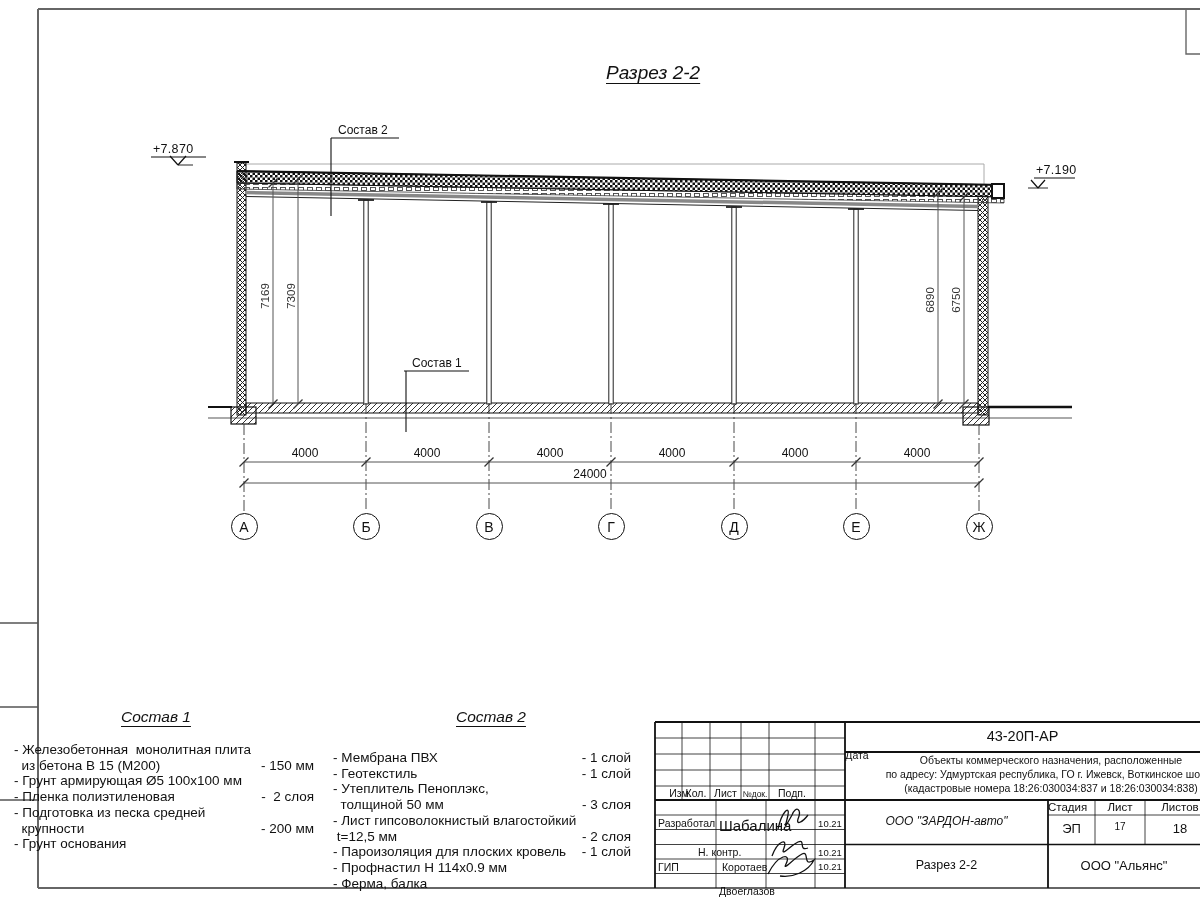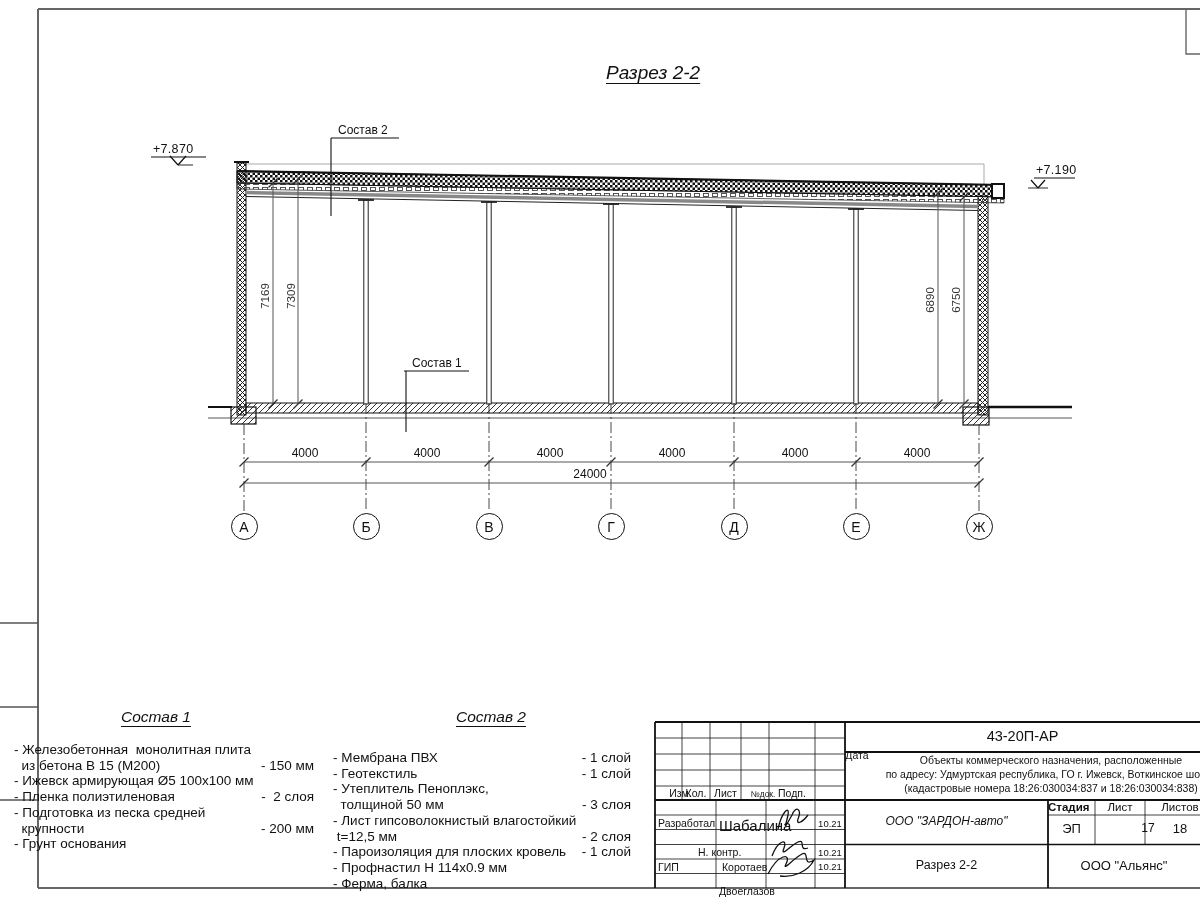--- a/index.html
+++ b/index.html
@@ -167,21 +167,21 @@
 <div class="bubble" style="left:965.5px;top:513px;">Ж</div>
 
 <div class="t lg-title" style="left:121px;top:708px;">Состав 1</div>
 <div class="legend" style="left:14px;top:742px;width:300px;">
   <div class="lg-item">
       <span class="nm">- Железобетонная  монолитная плита
   из бетона В 15 (М200)</span>
       <span class="vl">- 150 мм</span>
     </div>
   <div class="lg-item">
-      <span class="nm">- Ижевск армирующая Ø5 100х100 мм</span>
+      <span class="nm">- Грунт армирующая Ø5 100х100 мм</span>
       <span class="vl"></span>
     </div>
   <div class="lg-item">
       <span class="nm">- Пленка полиэтиленовая</span>
       <span class="vl">-  2 слоя</span>
     </div>
   <div class="lg-item">
       <span class="nm">- Подготовка из песка средней
   крупности</span>
       <span class="vl">- 200 мм</span>
@@ -227,38 +227,38 @@
 </div>
 
 <div class="stamp-t" style="left:845px;top:728px;width:355px;font-size:14.5px;">43-20П-АР</div>
 <div class="stamp-t" style="left:845px;top:754px;width:412px;font-size:10.5px;line-height:13.8px;white-space:pre-line;">Объекты коммерческого назначения, расположенные
 по адресу: Удмуртская республика, ГО г. Ижевск, Воткинское шоссе
 (кадастровые номера 18:26:030034:837 и 18:26:030034:838)</div>
 
 <div class="stamp-t" style="left:655px;top:787px;width:51px;font-size:10.5px;">Изм.</div>
 <div class="stamp-t" style="left:682px;top:787px;width:28px;font-size:10.5px;">Кол.</div>
 <div class="stamp-t" style="left:710px;top:787px;width:31px;font-size:10.5px;">Лист</div>
-<div class="stamp-t" style="left:741px;top:789px;width:44px;font-size:8.5px;">№док.</div>
+<div class="stamp-t" style="left:741px;top:789px;width:28px;font-size:8.5px;">№док.</div>
 <div class="stamp-t" style="left:769px;top:787px;width:46px;font-size:10.5px;">Подп.</div>
 <div class="stamp-t" style="left:815px;top:749px;width:30px;font-size:10.5px;padding-left:27px;">Дата</div>
 
 <div class="t" style="left:658px;top:817px;font-size:10.5px;">Разработал</div>
 <div class="t" style="left:719px;top:817px;font-size:15px;">Шабалина</div>
 <div class="stamp-t" style="left:815px;top:818px;width:30px;font-size:9.5px;">10.21</div>
 
 <div class="t" style="left:658px;top:846px;font-size:10.5px;padding-left:40px;">Н. контр.</div>
 <div class="t" style="left:719px;top:846px;font-size:10.5px;margin-top:39px;">Двоеглазов</div>
 <div class="stamp-t" style="left:815px;top:847px;width:30px;font-size:9.5px;">10.21</div>
 
 <div class="t" style="left:658px;top:861px;font-size:10.5px;">ГИП</div>
 <div class="t" style="left:722px;top:861px;font-size:10.5px;">Коротаев</div>
 <div class="stamp-t" style="left:815px;top:861px;width:30px;font-size:9.5px;">10.21</div>
 
 <div class="stamp-t" style="left:845px;top:814px;width:203px;font-size:12px;font-style:italic;">ООО "ЗАРДОН-авто"</div>
 <div class="stamp-t" style="left:845px;top:858px;width:203px;font-size:12.5px;">Разрез 2-2</div>
 
-<div class="stamp-t" style="left:1048px;top:801px;width:27px;font-size:11.5px;font-weight:bold;">Стадия</div>
+<div class="stamp-t" style="left:1048px;top:801px;width:27px;font-size:11.5px;">Стадия</div>
 <div class="stamp-t" style="left:1095px;top:801px;width:50px;font-size:11.5px;">Лист</div>
 <div class="stamp-t" style="left:1145px;top:801px;width:70px;font-size:11.5px;">Листов</div>
 <div class="stamp-t" style="left:1048px;top:821px;width:47px;font-size:13px;">ЭП</div>
-<div class="stamp-t" style="left:1095px;top:821px;width:50px;font-size:12px;margin-left:28px;">17</div>
+<div class="stamp-t" style="left:1095px;top:821px;width:50px;font-size:10px;">17</div>
 <div class="stamp-t" style="left:1145px;top:821px;width:70px;font-size:13px;">18</div>
 <div class="stamp-t" style="left:1048px;top:858px;width:152px;font-size:13px;">ООО "Альянс"</div>
 
 </body></html>

